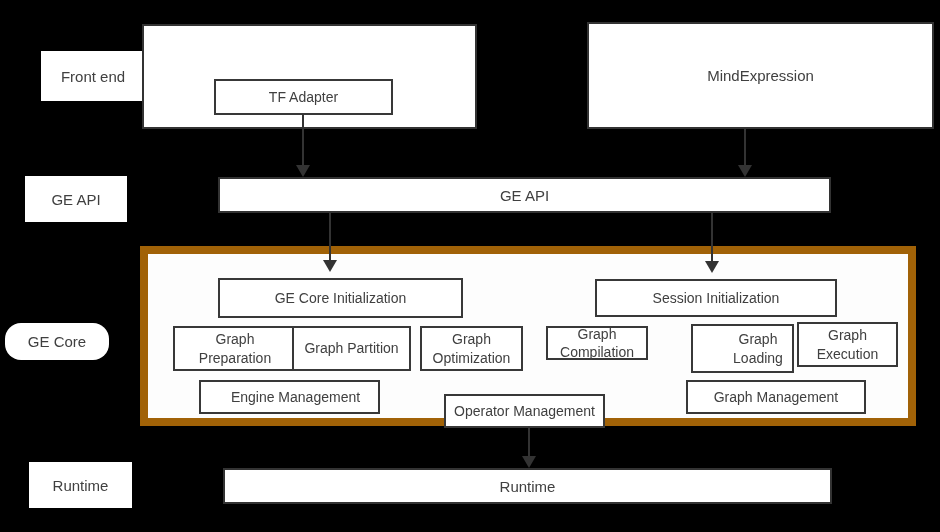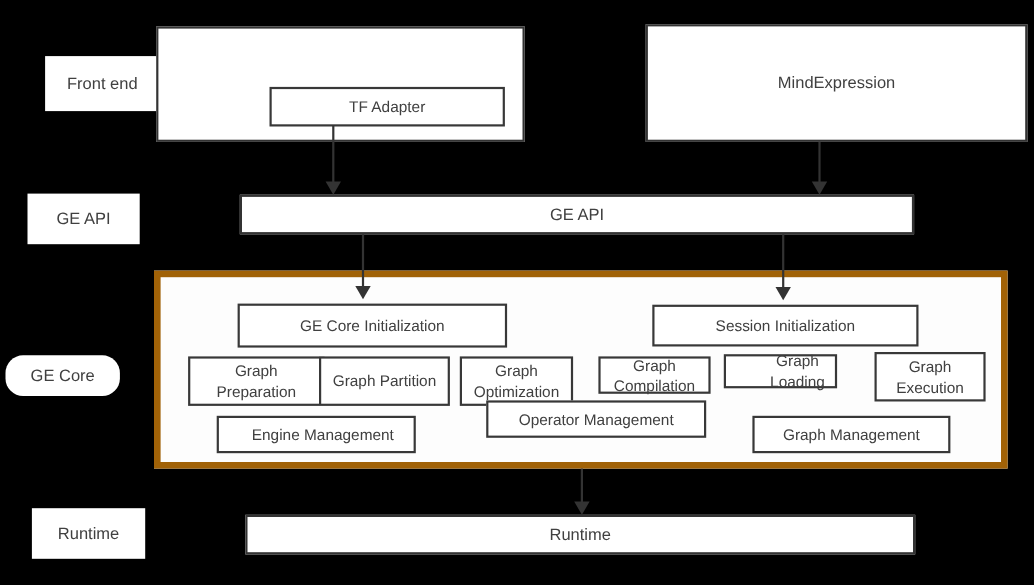--- a/index.html
+++ b/index.html
@@ -13,21 +13,21 @@
     display:flex; align-items:center; justify-content:center;
     font-size:15px;
   }
   .box {
     position:absolute; background:#ffffff; border:2px solid #333333;
     display:flex; align-items:center; justify-content:center;
     font-size:15px; text-align:center;
   }
   .box.block { display:block; }
   .panel {
-    position:absolute; background:#fdfdfd; border:6px solid #a16207;
+    position:absolute; background:#fdfdfd; border:8px solid #a16207;
   }
   .inner-box {
     position:absolute; background:#ffffff; border:2px solid #383838;
     display:flex; align-items:center; justify-content:center;
     text-align:center; font-size:14px; line-height:1.3; padding:0 4px;
   }
   .top-caption {
     position:absolute; left:0; right:0; top:28px; text-align:center; font-size:15px;
   }
   .arrow { position:absolute; width:14px; z-index:5; }
@@ -42,41 +42,41 @@
 <body>
 
 <div class="stage">
 
   <div class="layer-label" style="left:41px; top:51px; width:104px; height:50px;">Front end</div>
   <div class="layer-label" style="left:25px; top:176px; width:102px; height:46px;">GE API</div>
   <div class="layer-label" style="left:5px; top:323px; width:104px; height:37px;border-radius:16px;">GE Core</div>
   <div class="layer-label" style="left:29px; top:462px; width:103px; height:46px;">Runtime</div>
 
   <div class="box block" style="left:142px; top:24px; width:335px; height:105px;">
-    <div class="inner-box" style="left:70px; top:53px; width:214px; height:36px;margin-left:31px;">TF Adapter</div>
+    <div class="inner-box" style="left:70px; top:53px; width:179px; height:36px;">TF Adapter</div>
   </div>
 
   <div class="box" style="left:587px; top:22px; width:347px; height:107px;">MindExpression</div>
 
   <div class="box" style="left:218px; top:177px; width:613px; height:36px;">GE API</div>
 
   <div class="panel" style="left:140px; top:246px; width:776px; height:180px;">
 
     <div class="inner-box" style="left:70px; top:24px; width:245px; height:40px;">GE Core Initialization</div>
     <div class="inner-box" style="left:447px; top:25px; width:242px; height:38px;">Session Initialization</div>
 
     <div class="inner-box" style="left:25px; top:72px; width:124px; height:45px;">Graph Preparation</div>
     <div class="inner-box" style="left:144px; top:72px; width:119px; height:45px;">Graph Partition</div>
     <div class="inner-box" style="left:272px; top:72px; width:103px; height:45px;">Graph Optimization</div>
     <div class="inner-box" style="left:398px; top:72px; width:102px; height:34px;">Graph Compilation</div>
-    <div class="inner-box" style="left:512px; top:70px; width:103px; height:31px;padding-left:35px;">Graph Loading</div>
+    <div class="inner-box" style="left:543px; top:70px; width:103px; height:49px;padding-left:35px;">Graph Loading</div>
     <div class="inner-box" style="left:649px; top:68px; width:101px; height:45px;">Graph Execution</div>
 
     <div class="inner-box" style="left:51px; top:126px; width:181px; height:34px;padding-left:16px;">Engine Management</div>
-    <div class="inner-box" style="left:296px; top:112px; width:200px; height:34px;">Operator Management</div>
+    <div class="inner-box" style="left:296px; top:140px; width:161px; height:34px;">Operator Management</div>
     <div class="inner-box" style="left:538px; top:126px; width:180px; height:34px;">Graph Management</div>
   </div>
 
   <div class="box" style="left:223px; top:468px; width:609px; height:36px;">Runtime</div>
 
   <div class="arrow" style="left:296px; top:114px; height:63px;">
     <div class="shaft"></div>
     <div class="head"></div>
   </div>
   <div class="arrow" style="left:738px; top:129px; height:48px;">

